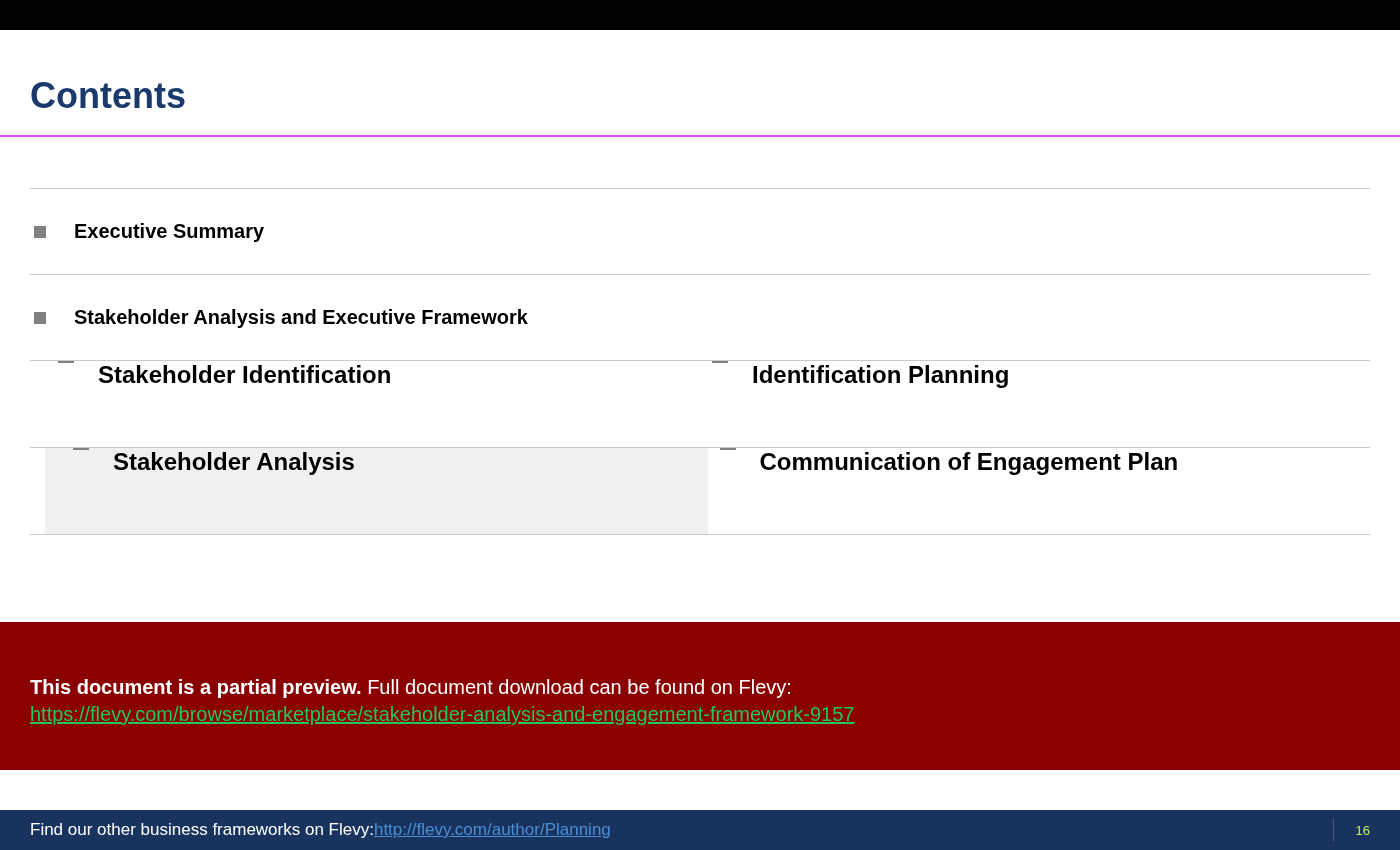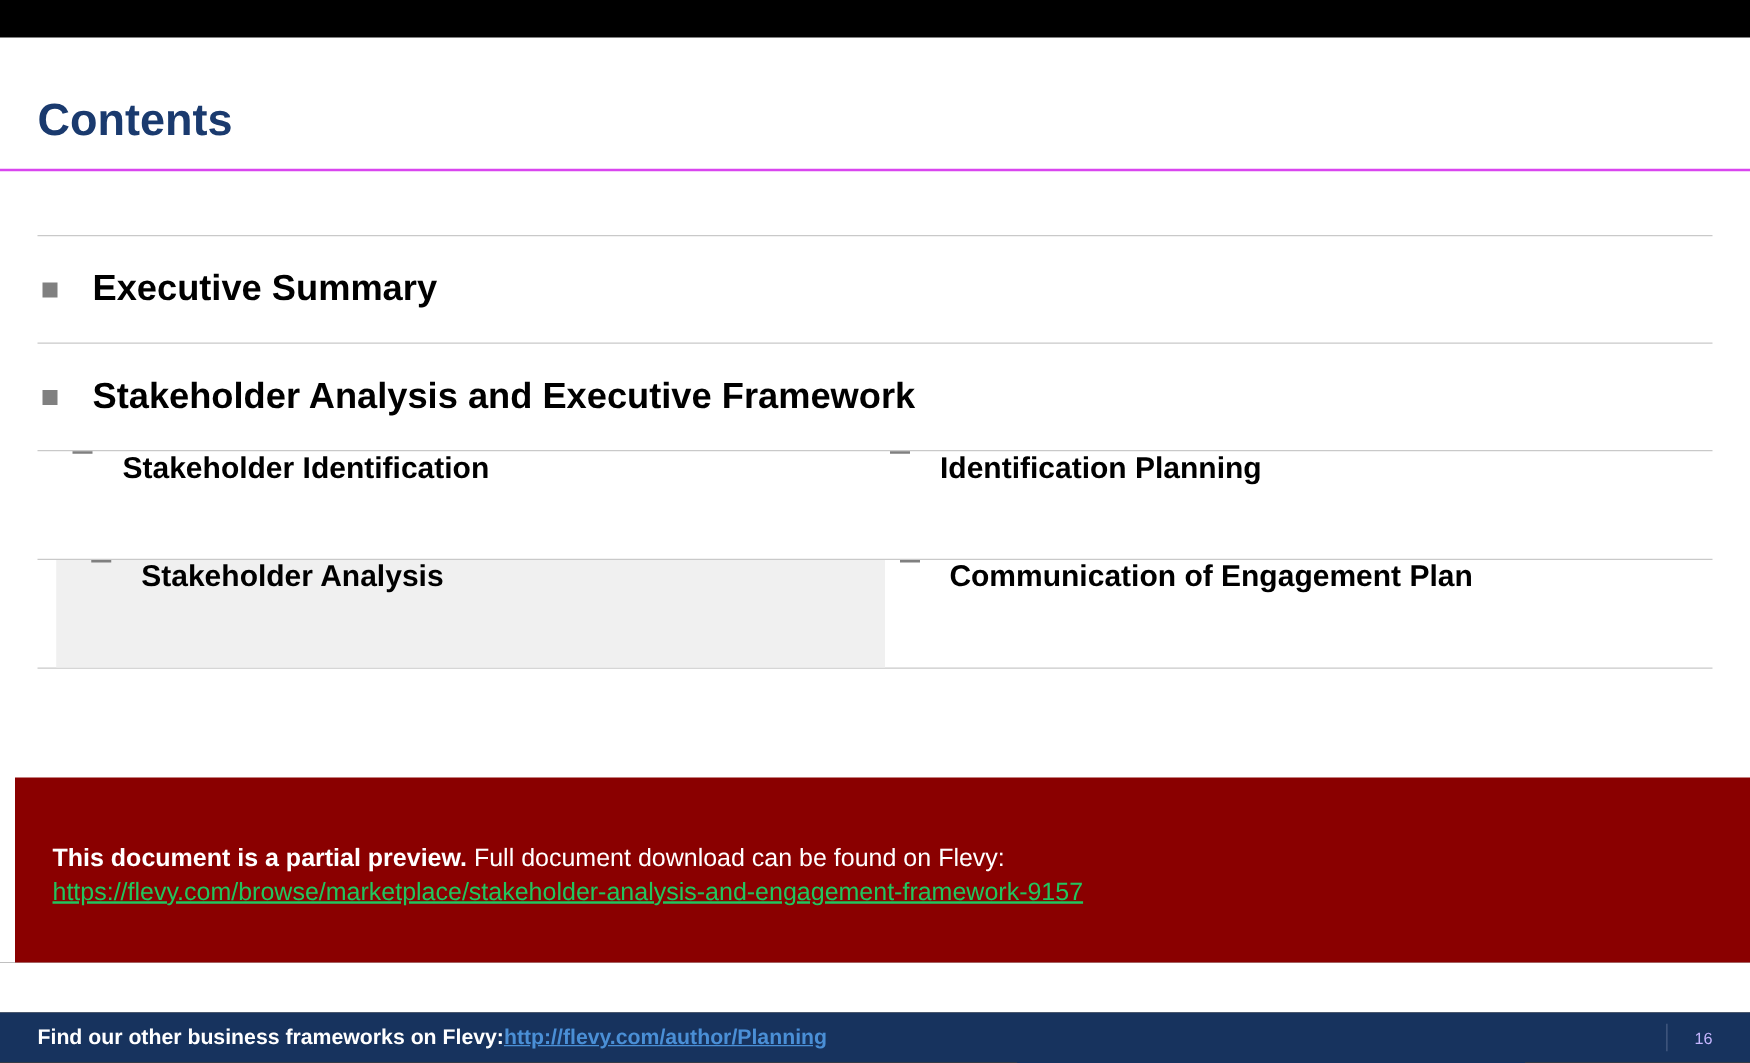--- a/index.html
+++ b/index.html
@@ -8,33 +8,33 @@
   .page { width: 100%; height: 740px; background: #fff; position: relative; }
   .heading { color: #1a3a6e; font-size: 36px; font-weight: bold; padding: 45px 30px 18px 30px; border-bottom: 2px solid #d946ef; }
   .content-area { padding: 0 30px; }
   .spacer-row { height: 52px; border-bottom: 1px solid #c9c9c9; }
   .row { display: flex; align-items: center; height: 86px; border-bottom: 1px solid #c9c9c9; }
   .half-container { display: flex; }
   .half { width: 50%; height: 86px; display: flex; align-items: flex-start; }
   .half.left { border-right: 0; }
   .half.highlight { background: #f0f0f0; }
   .bullet-sq { width: 12px; height: 12px; background: #808080; margin-left: 4px; margin-right: 28px; flex-shrink: 0; }
-  .item-text { font-size: 29px; font-weight: bold; color: #000; }
+  .item-text { font-size: 20px; font-weight: bold; color: #000; }
   .sub-bullet-dash { width: 16px; height: 2px; background: #808080; margin-left: 28px; margin-right: 24px; flex-shrink: 0; }
   .sub-text { font-size: 24px; font-weight: bold; color: #000; }
   .half .sub-bullet-dash.first { margin-left: 28px; }
   .half.right .sub-bullet-dash { margin-left: 12px; }
-  .preview-banner { position: absolute; left: 12px; right: 0; bottom: 0; background: #8a0000; color: #fff; padding: 52px 30px 42px 30px; font-size: 20px; line-height: 1.35; margin-top: 38px; }
+  .preview-banner { position: absolute; left: 0; right: 0; bottom: 0; background: #8a0000; color: #fff; padding: 52px 30px 42px 30px; font-size: 20px; line-height: 1.35; margin-top: 38px; }
   .preview-banner .bold { font-weight: bold; }
   .preview-banner .link { text-decoration: underline; color: #22c55e; display: inline-block; }
   .footer-gap { width: 100%; height: 40px; background: #fff; }
   .footer { width: 100%; height: 40px; background: #17335e; color: #fff; display: flex; align-items: center; padding: 0 30px; font-size: 17px; position: relative; }
-  .footer .bold { font-weight: bold; }
+  .footer .bold { font-weight: normal; }
   .footer .flink { color: #4a8fd6; text-decoration: underline; }
-  .footer .pagen { position: absolute; right: 30px; color: #c4b5fd; font-size: 13px; border-left: 1px solid #4a5f84; padding-left: 22px; height: 22px; display: flex; align-items: center; }
+  .footer .pagen { position: absolute; right: 30px; color: #bef264; font-size: 13px; border-left: 1px solid #4a5f84; padding-left: 22px; height: 22px; display: flex; align-items: center; }
 </style>
 </head>
 <body>
 
 <div class="top-bar"></div>
 
 <div class="page">
   <div class="heading">Contents</div>
 
   <div class="content-area">

